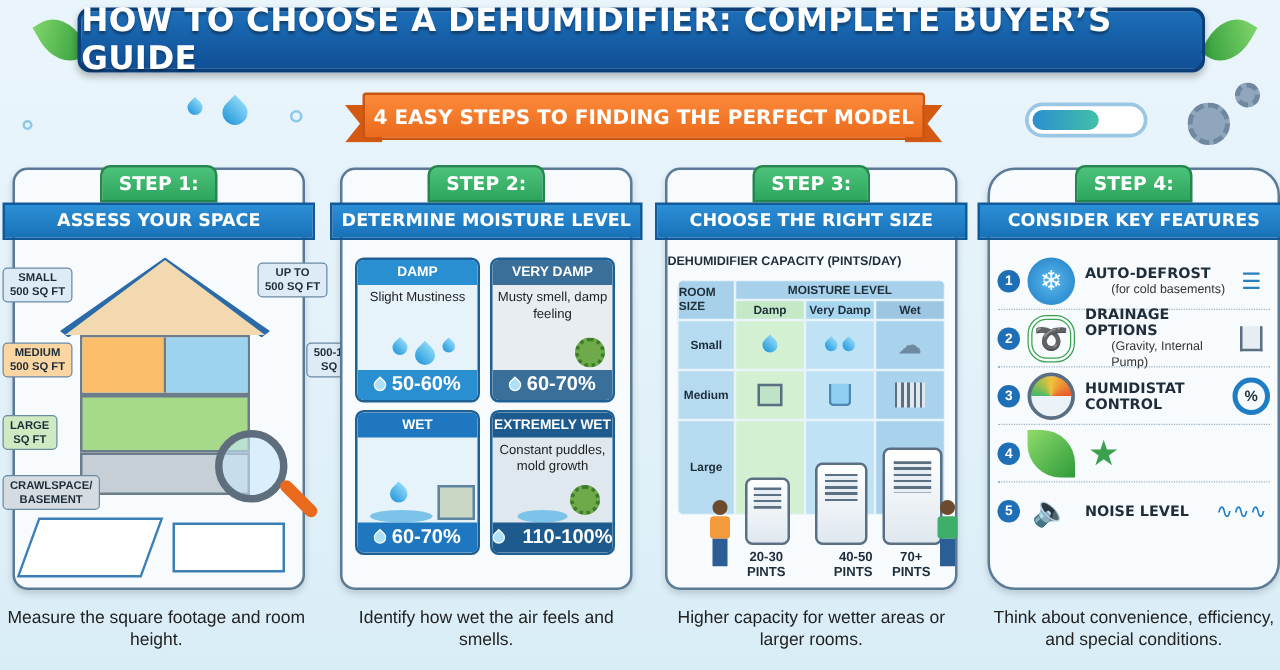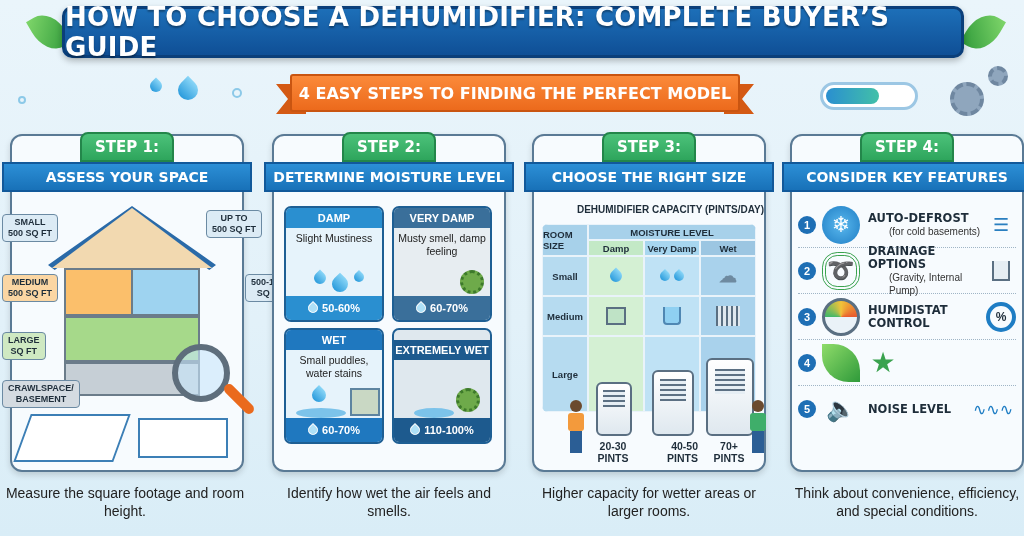--- a/index.html
+++ b/index.html
@@ -127,36 +127,36 @@
   .moist-box .mh {
     height: 20px; color: #fff; font-weight: bold; font-size: 11px;
     display: flex; align-items: center; justify-content: center;
   }
   .moist-box .md {
     font-size: 10.5px; text-align: center; color: #222; padding: 4px 3px 0; line-height: 13px;
     height: 40px;
   }
   .moist-box .mf {
     position: absolute; left: 0; right: 0; bottom: 0; height: 24px; color: #fff;
-    font-weight: bold; font-size: 11px; display: flex; align-items: center; justify-content: center; gap: 4px;
+    font-weight: bold; font-size: 16px; display: flex; align-items: center; justify-content: center; gap: 4px;
   }
   .moist-box .illus { position: absolute; left: 0; right: 0; top: 58px; height: 32px; }
   .mini-drop {
     display: inline-block; width: 10px; height: 10px; background: #aee0f7;
     border-radius: 0 50% 50% 50%; transform: rotate(45deg); border: 1px solid #fff;
   }
   .germ {
     position: absolute; width: 24px; height: 24px; border-radius: 50%;
     background: #6eaa4a; border: 3px dotted #3d7a2a;
   }
 
   
   .cap-title {
-    position: absolute; top: 68px; left: 0; right: 0; text-align: right;
-    font-size: 10px; font-weight: bold; color: #1e2d3a; padding-left: 19px;
+    position: absolute; top: 68px; left: 0; right: 0; text-align: left;
+    font-size: 10px; font-weight: bold; color: #1e2d3a;
   }
   .cap-table {
     position: absolute; left: 8px; top: 88px; width: 214px; height: 188px;
     display: grid; grid-template-columns: 46px 56px 56px 56px;
     grid-template-rows: 16px 16px 40px 40px 76px; border-radius: 6px; overflow: hidden;
   }
   .cap-table div {
     display: flex; align-items: center; justify-content: center; font-size: 9.5px; font-weight: bold;
     color: #1e2d3a; border: 1px solid #e9f3fa;
   }
@@ -291,39 +291,39 @@
       <div class="germ" style="left:66px;top:4px;"></div>
     </div>
     <div class="mf" style="background:#3a6f9a;">
         <span class="mini-drop"></span>
         <span>60-70%</span>
       </div>
   </div>
 
   <div class="moist-box" style="left:10px;top:192px;">
     <div class="mh" style="background:#1f78bf;">WET</div>
-    <div class="md">Small puddles, water stains</div>
     <div class="illus">
       <div class="drop" style="left:26px;top:0;width:14px;height:14px;"></div>
       <div style="position:absolute;left:10px;top:20px;width:50px;height:10px;border-radius:50%;background:#7cc3ea;"></div>
       <div style="position:absolute;left:64px;top:0;width:30px;height:28px;border:2px solid #5d84a0;background:#c9d8c4;"></div>
     </div>
     <div class="mf" style="background:#1f78bf;">
         <span class="mini-drop"></span>
         <span>60-70%</span>
       </div>
   </div>
 
   <div class="moist-box" style="left:118px;top:192px;background:#dfe8ee;">
-    <div class="mh" style="background:#1d5a8e;margin-top:10px;">EXTREMELY WET</div>
+    <div class="mh" style="background:#1d5a8e;">EXTREMELY WET</div>
+    <div class="md">Constant puddles, mold growth</div>
     <div class="illus">
       <div class="germ" style="left:62px;top:0;"></div>
       <div style="position:absolute;left:20px;top:20px;width:40px;height:10px;border-radius:50%;background:#7cc3ea;"></div>
     </div>
-    <div class="mf" style="background:#1d5a8e;">
+    <div class="mf" style="background:#1d5a8e;justify-content:space-between;">
         <span class="mini-drop"></span>
         <span>110-100%</span>
       </div>
   </div>
 </div>
 <div class="caption" style="left:264px;">Identify how wet the air feels and smells.</div>
 
 <div class="card" style="left:532px;">
   <div class="step-tab">STEP 3:</div>
   <div class="step-ribbon">CHOOSE THE RIGHT SIZE</div>
@@ -381,21 +381,21 @@
     </div>
   <div class="pints" style="left:52px;white-space:pre;">20-30
 PINTS</div>
   <div class="pints" style="left:110px;white-space:pre;text-align:right;">40-50
 PINTS</div>
   <div class="pints" style="left:168px;white-space:pre;">70+
 PINTS</div>
 </div>
 <div class="caption" style="left:524px;">Higher capacity for wetter areas or larger rooms.</div>
 
-<div class="card" style="left:790px;">
+<div class="card" style="left:790px;border-radius:22px;">
   <div class="step-tab">STEP 4:</div>
   <div class="step-ribbon">CONSIDER KEY FEATURES</div>
 
   <div class="feature" style="top:66px;">
     <div class="f-num">1</div>
     <div class="f-icon" style="background:radial-gradient(#5ab8ee,#1e7dc4);color:#fff;">❄</div>
     <div class="f-text">
         <div class="ft">AUTO-DEFROST</div>
         <div class="fs">(for cold basements)</div>
       </div>

